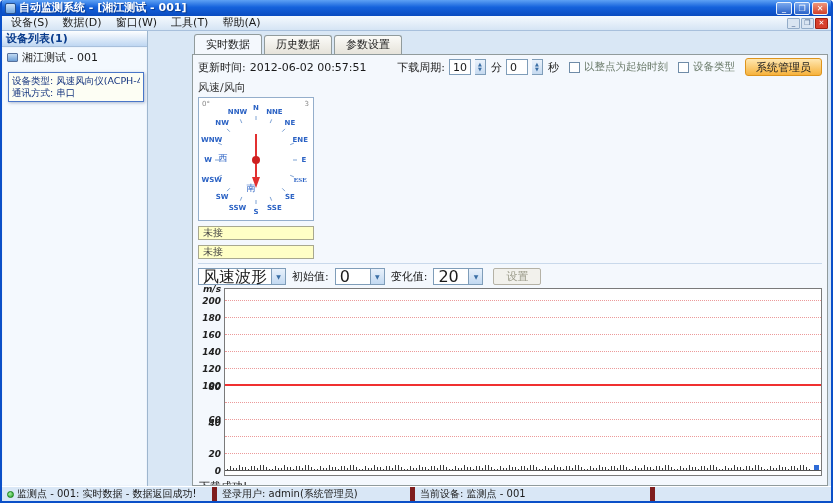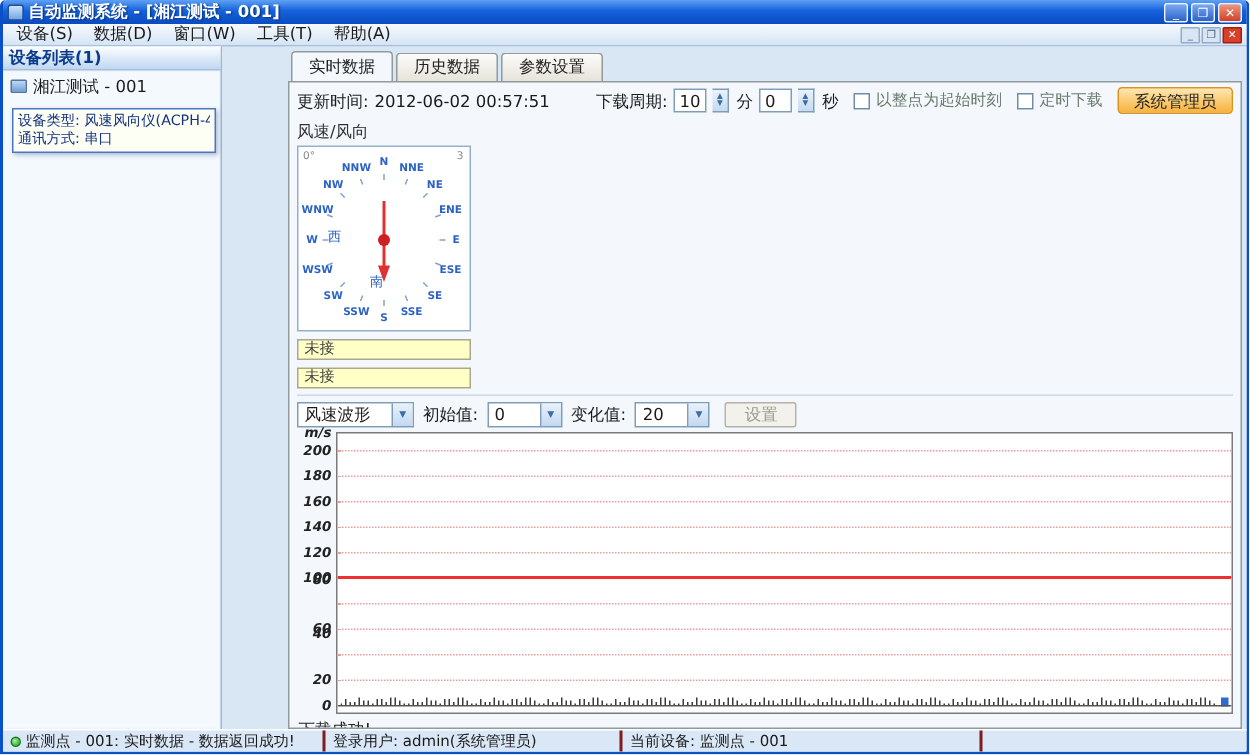--- a/index.html
+++ b/index.html
@@ -65,42 +65,42 @@
   .compass svg{position:absolute;left:0;top:0;}
   .dir{position:absolute;transform:translate(-50%,-50%);font-size:7px;font-weight:bold;color:#2B62C4;white-space:nowrap;}
   .inner-lab{position:absolute;transform:translate(-50%,-50%);font-size:9px;color:#2B62C4;}
   .corner{position:absolute;font-size:7px;color:#8A8A8A;}
   .corner.tl{left:3px;top:2px;} .corner.tr{right:4px;top:2px;}
   .value-box{width:116px;height:14px;background:#FFFFC6;border:1px solid #A8A890;margin-top:5px;
     font-size:10px;color:#444;line-height:12px;padding:0 4px;}
   
   .chart-controls{flex:none;display:flex;align-items:center;gap:6px;margin-top:4px;padding-top:4px;border-top:1px solid #C9D9EB;font-size:11px;color:#1A1A1A;}
   .combo{display:inline-flex;height:17px;border:1px solid #7F9DB9;background:#fff;align-items:center;}
-  .combo .val{padding:0 4px;font-size:11px;min-width:34px;line-height:15px;}
+  .combo .val{padding:0 4px;font-size:16px;min-width:34px;line-height:15px;}
   .combo.wide .val{min-width:62px;}
   .arrow{width:14px;height:15px;background:linear-gradient(#E8F1FB,#C3D9F1);border-left:1px solid #7F9DB9;color:#3A6EA5;
     font-size:6px;display:inline-flex;align-items:center;justify-content:center;}
   .arrow::after{content:"▼";}
   .btn-disabled{height:17px;padding:0 12px;font-size:11px;color:#9B9B8A;background:#F2F1EC;border:1px solid #B5B2A6;border-radius:2px;margin-left:4px;}
   
   .chart{flex:none;display:flex;margin-top:3px;}
   .ylabels{width:26px;flex:none;position:relative;height:188px;font-style:italic;}
   .ytick{position:absolute;right:3px;font-size:9px;font-weight:bold;color:#222;line-height:10px;}
   .yunit{position:absolute;top:-4px;right:3px;font-size:9px;font-weight:bold;color:#222;}
   .plot{flex:1;min-width:0;position:relative;height:188px;border:1px solid #7A7A7A;background:#fff;overflow:hidden;}
   .grid{position:absolute;left:0;right:0;height:0;border-top:1px dotted #EC9A9A;}
   .grid.ref{border-top:2px solid #F03030;}
   .grid.zero{border-top:1px solid #555;}
   .chart-noise{position:absolute;left:2px;right:9px;bottom:5px;height:9px;display:flex;align-items:flex-end;gap:2px;overflow:hidden;}
   .chart-noise span{width:1px;flex:none;background:#3A3A3A;}
   .marker-blue{position:absolute;right:2px;bottom:4px;width:5px;height:6px;background:#2E6BD6;}
   .dl-status{flex:none;font-size:11px;color:#222;padding:3px 1px 2px;}
   
   .statusbar{height:15px;flex:none;display:flex;align-items:stretch;background:#D9E7F6;border-top:1px solid #FFFFFF;font-size:10px;color:#1A1A1A;}
-  .seg{display:flex;align-items:center;gap:3px;padding:0 5px;border-right:2px solid #7f1d1d;white-space:nowrap;overflow:hidden;}
+  .seg{display:flex;align-items:center;gap:3px;padding:0 5px;border-right:5px solid #7f1d1d;white-space:nowrap;overflow:hidden;}
   .seg1{width:215px;} .seg2{width:198px;} .seg3{width:240px;} .segfill{flex:1;border-right:none;}
   .status-icon{width:7px;height:7px;flex:none;border-radius:50%;border:1px solid #178017;
     background:radial-gradient(circle at 35% 35%,#A6EFA6,#1F9E1F);}
 </style>
 </head>
 <body>
 
 <div class="window">
 
   <div class="titlebar">
@@ -158,21 +158,21 @@
           <span>下载周期:</span>
           <span class="num">10</span>
             <span class="spin"></span>
           <span>分</span>
           <span class="num">0</span>
             <span class="spin"></span>
           <span>秒</span>
           <span class="checkbox"></span>
           <span class="cb-label">以整点为起始时刻</span>
           <span class="checkbox"></span>
-          <span class="cb-label">定时下载</span>
+          <span class="cb-label">设备类型</span>
           <button class="dl-btn">系统管理员</button>
         </div>
 
         <div class="gauge-area">
           <div class="group-label">风速/风向</div>
           <div class="compass">
             <svg class="ticks" width="116" height="124">
                 <line x1="57" y1="22" x2="57" y2="18" stroke="#7FA3D4" stroke-width="1"></line>
                 <line x1="71.15928699750832" y1="25.04481869954853" x2="72.69002072696868" y2="21.349300569503384" stroke="#7FA3D4" stroke-width="1"></line>
                 <line x1="83.16295090390226" y1="33.7157287525381" x2="85.99137802864844" y2="30.887301627791906" stroke="#7FA3D4" stroke-width="1"></line>
@@ -197,21 +197,21 @@
             </svg>
             <span class="corner tl">0°</span>
             <span class="corner tr">3</span>
             <span class="inner-lab" style="left:24px;top:60px;">西</span>
             <span class="inner-lab" style="left:52px;top:90px;">南</span>
           <span class="dir" style="left: 57px; top: 10px;">N</span>
               <span class="dir" style="left: 75.4px; top: 14px;">NNE</span>
               <span class="dir" style="left: 90.9px; top: 25.2px;">NE</span>
               <span class="dir" style="left: 101.3px; top: 42.1px;">ENE</span>
               <span class="dir" style="left: 105px; top: 62px;">E</span>
-              <span class="dir" style="left: 101.3px; top: 81.9px;">ESE</span>
+              <span class="dir" style="left: 101.3px; top: 81.9px; font-family: Liberation Serif, serif;">ESE</span>
               <span class="dir" style="left: 90.9px; top: 98.8px;">SE</span>
               <span class="dir" style="left: 75.4px; top: 110px;">SSE</span>
               <span class="dir" style="left: 57px; top: 114px;">S</span>
               <span class="dir" style="left: 38.6px; top: 110px;">SSW</span>
               <span class="dir" style="left: 23.1px; top: 98.8px;">SW</span>
               <span class="dir" style="left: 12.7px; top: 81.9px;">WSW</span>
               <span class="dir" style="left: 9px; top: 62px;">W</span>
               <span class="dir" style="left: 12.7px; top: 42.1px;">WNW</span>
               <span class="dir" style="left: 23.1px; top: 25.2px;">NW</span>
               <span class="dir" style="left: 38.6px; top: 14px;">NNW</span>

